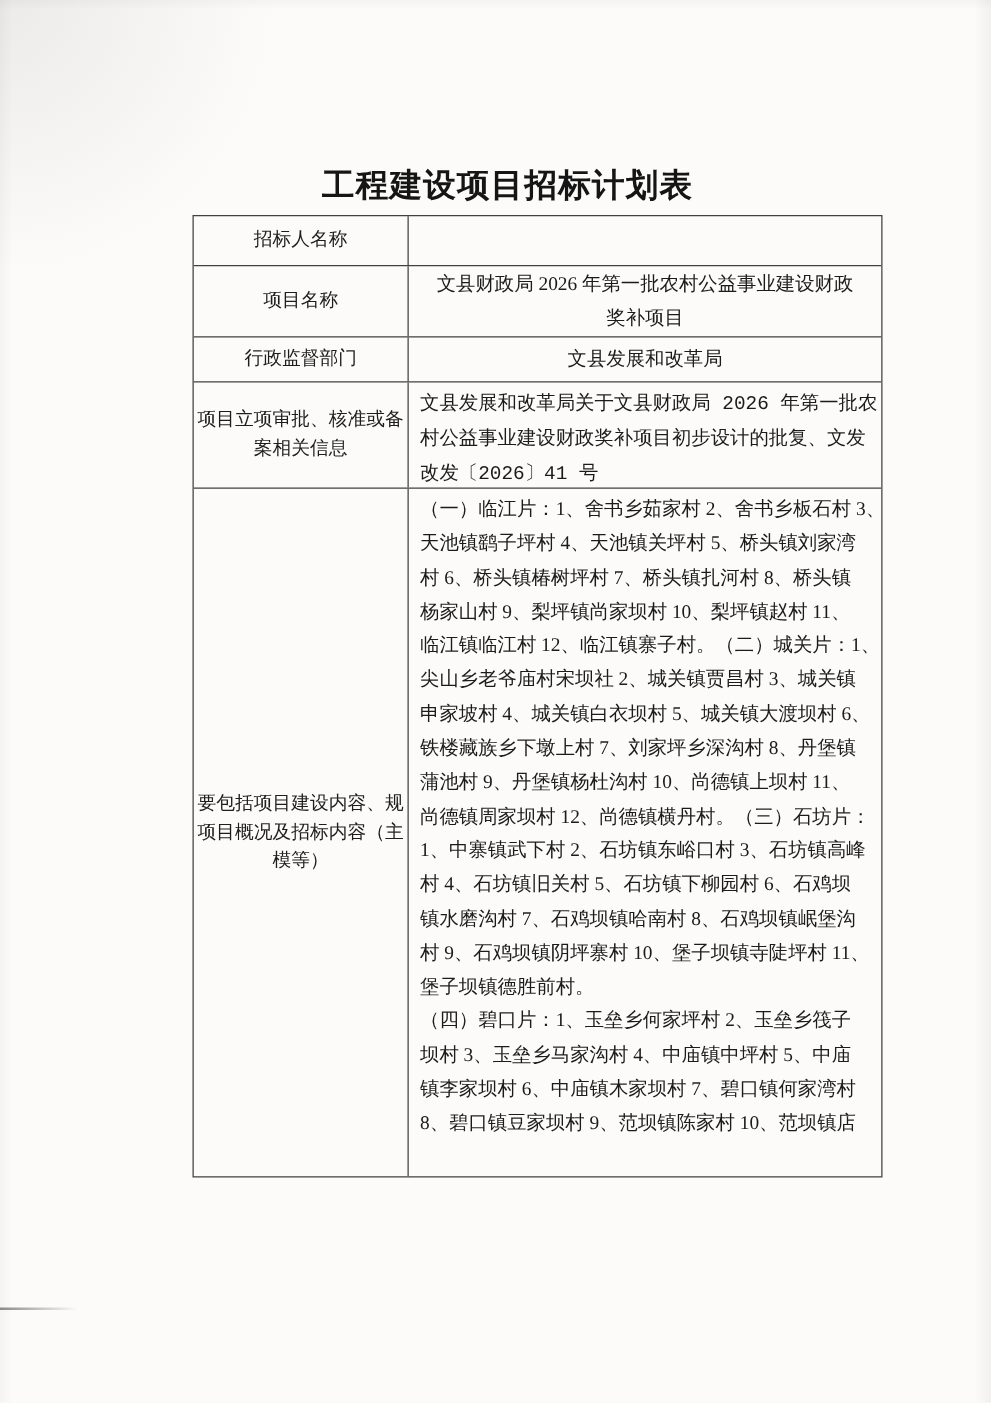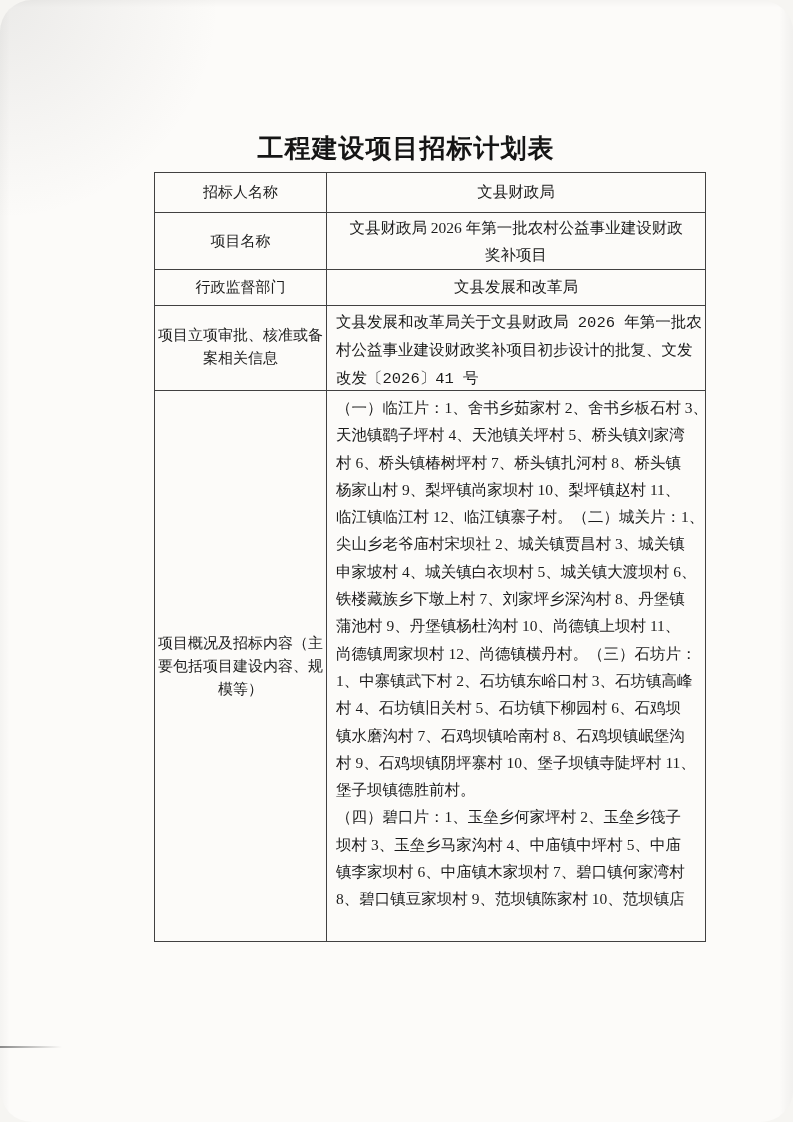--- a/index.html
+++ b/index.html
@@ -10,21 +10,20 @@
   }
   .page{
     position:relative;width:793px;height:1122px;overflow:hidden;
     background:#fcfbf9;
     background-image:
       radial-gradient(circle at 0px 0px, rgba(90,90,90,0.10), rgba(0,0,0,0) 220px),
       linear-gradient(to left, rgba(0,0,0,0.045), rgba(0,0,0,0) 14px),
       linear-gradient(to right, rgba(0,0,0,0.03), rgba(0,0,0,0) 10px),
       linear-gradient(to bottom, rgba(0,0,0,0.03), rgba(0,0,0,0) 8px);
     color:#1e1e1e;
-    border-radius:32px;
   }
   .doc-title{
     position:absolute;left:154px;top:131px;width:504px;
     text-align:center;font-size:26px;font-weight:bold;
     letter-spacing:1px;color:#151515;white-space:nowrap;
   }
   .bid-table{
     position:absolute;left:154px;top:172px;width:552px;
     border:1px solid #414141;box-sizing:border-box;
     background:transparent;
@@ -67,23 +66,20 @@
 <div class="page">
 
   <div class="doc-title">工程建设项目招标计划表</div>
 
   <div class="bid-table">
 
     <div class="t-row r1">
       <div class="label-cell">
         <div class="line">招标人名称</div>
       </div>
-      <div class="value-cell value-center">
-        <div class="line">文县财政局</div>
-      </div>
     </div>
 
     <div class="t-row r2">
       <div class="label-cell">
         <div class="line">项目名称</div>
       </div>
       <div class="value-cell value-center">
         <div class="line">文县财政局 2026 年第一批农村公益事业建设财政</div>
         <div class="line">奖补项目</div>
       </div>
@@ -105,22 +101,22 @@
       </div>
       <div class="value-cell value-left">
         <div class="line">文县发展和改革局关于文县财政局 2026 年第一批农</div>
         <div class="line">村公益事业建设财政奖补项目初步设计的批复、文发</div>
         <div class="line">改发〔2026〕41 号</div>
       </div>
     </div>
 
     <div class="t-row r5">
       <div class="label-cell">
+        <div class="line">要包括项目建设内容、规</div>
         <div class="line">项目概况及招标内容（主</div>
-        <div class="line">要包括项目建设内容、规</div>
         <div class="line">模等）</div>
       </div>
       <div class="value-cell value-left">
         <div class="line">（一）临江片：1、舍书乡茹家村 2、舍书乡板石村 3、</div>
         <div class="line">天池镇鹞子坪村 4、天池镇关坪村 5、桥头镇刘家湾</div>
         <div class="line">村 6、桥头镇椿树坪村 7、桥头镇扎河村 8、桥头镇</div>
         <div class="line">杨家山村 9、梨坪镇尚家坝村 10、梨坪镇赵村 11、</div>
         <div class="line">临江镇临江村 12、临江镇寨子村。（二）城关片：1、</div>
         <div class="line">尖山乡老爷庙村宋坝社 2、城关镇贾昌村 3、城关镇</div>
         <div class="line">申家坡村 4、城关镇白衣坝村 5、城关镇大渡坝村 6、</div>

